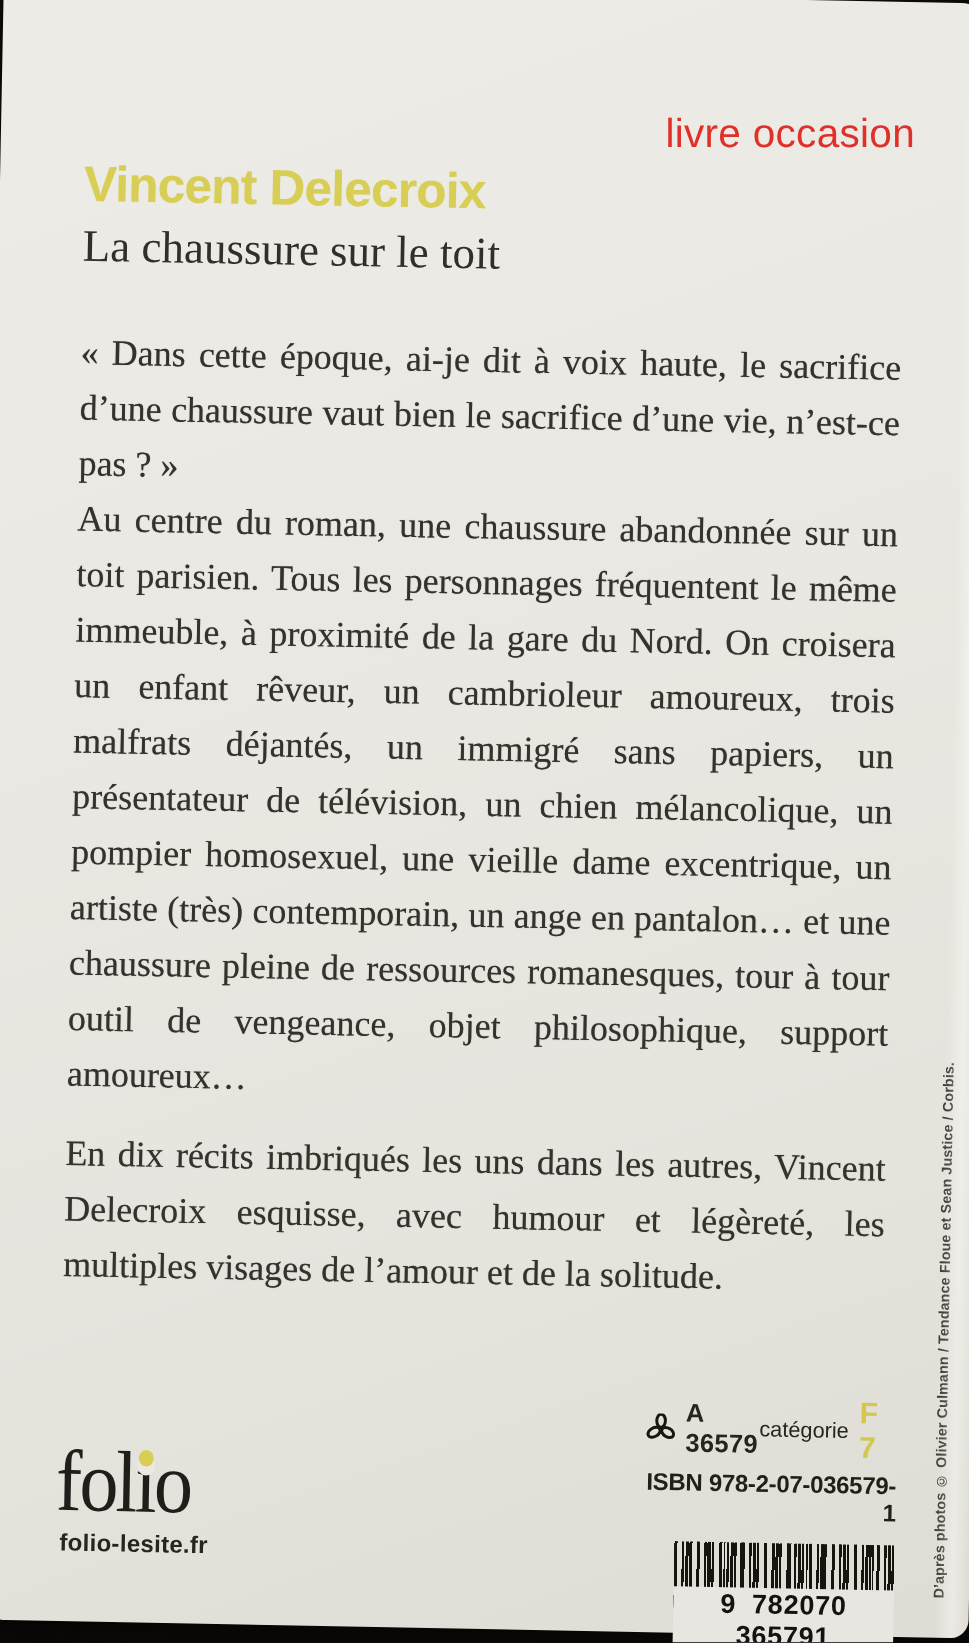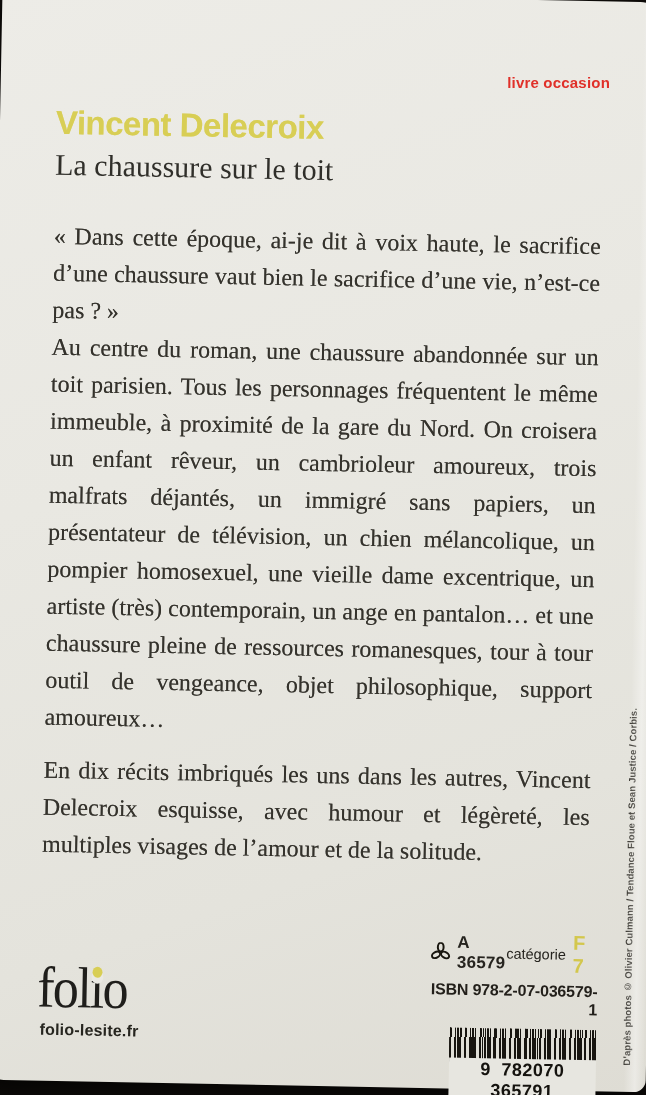--- a/index.html
+++ b/index.html
@@ -8,21 +8,21 @@
          font-family:"Liberation Sans", sans-serif;}
   .book{position:absolute;left:-8px;top:-4px;width:664px;height:1090px;
         transform:rotate(1.1deg);transform-origin:50% 50%;
         background:linear-gradient(160deg,#edece7 0%,#e9e8e2 40%,#e4e3dc 75%,#dedcd4 100%);
         border-radius:10px 26px 12px 22px;
         box-shadow:0 8px 22px rgba(0,0,0,0.65);}
   .book::after{content:"";position:absolute;top:0;bottom:0;right:2px;width:20px;
         background:linear-gradient(90deg,rgba(255,255,255,0) 0%,rgba(255,255,255,0.40) 55%,rgba(255,255,255,0.05) 100%);
         border-radius:0 26px 12px 0;pointer-events:none;}
   .sticker{position:absolute;top:74px;right:36px;
-        font-size:15px;font-weight:700;color:#e03029;letter-spacing:0.2px;}
+        font-size:27px;font-weight:400;color:#e03029;letter-spacing:0.2px;}
   .content{position:absolute;left:56px;top:112px;width:547px;color:#34322c;}
   .author{margin:0;font-weight:700;font-size:33px;line-height:40px;
         letter-spacing:-0.5px;color:#d8ce55;
         text-shadow:0 0 0.5px rgba(216,206,85,0.6);}
   .title{margin:2px 0 0;font-family:"Liberation Serif",serif;font-weight:400;
         font-size:30px;line-height:40px;color:#302f2a;}
   .para{margin:0;font-family:"Liberation Serif",serif;font-size:24px;line-height:37px;
         text-align:justify;text-shadow:0 0 0.5px rgba(52,50,44,0.65);}
   .para.quote{margin-top:33px;}
   .para.closing{margin-top:16px;}

